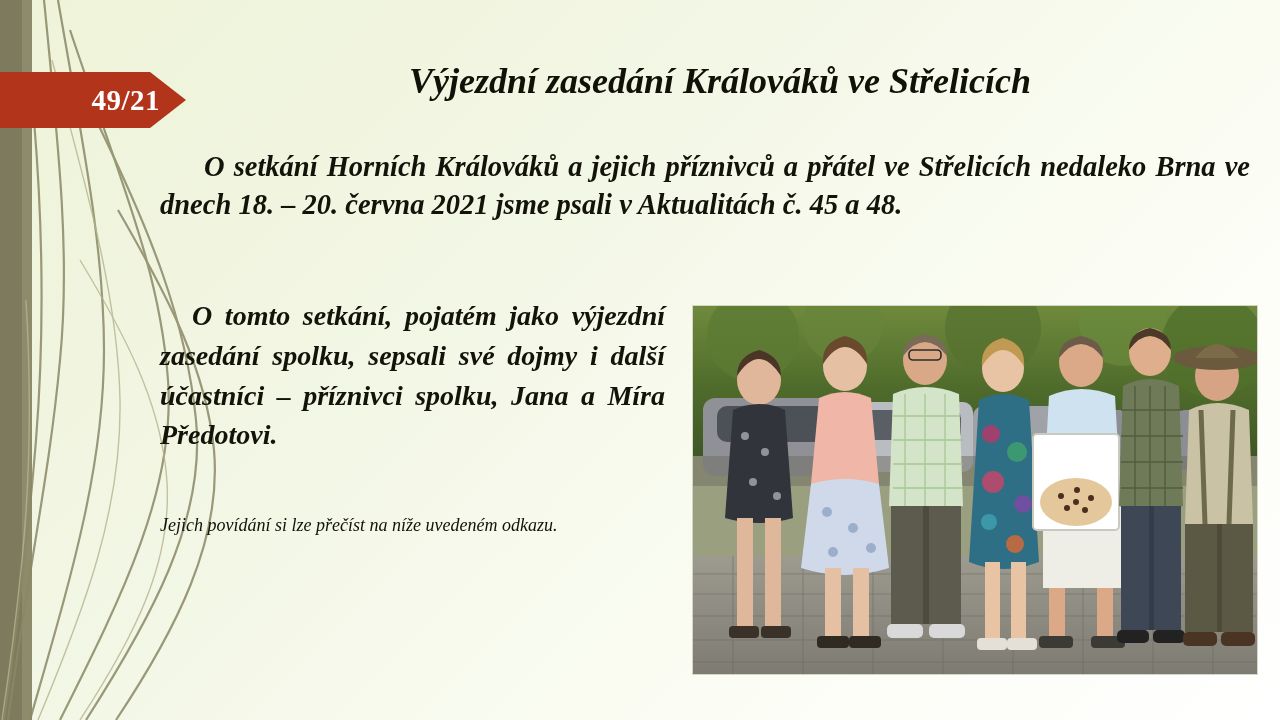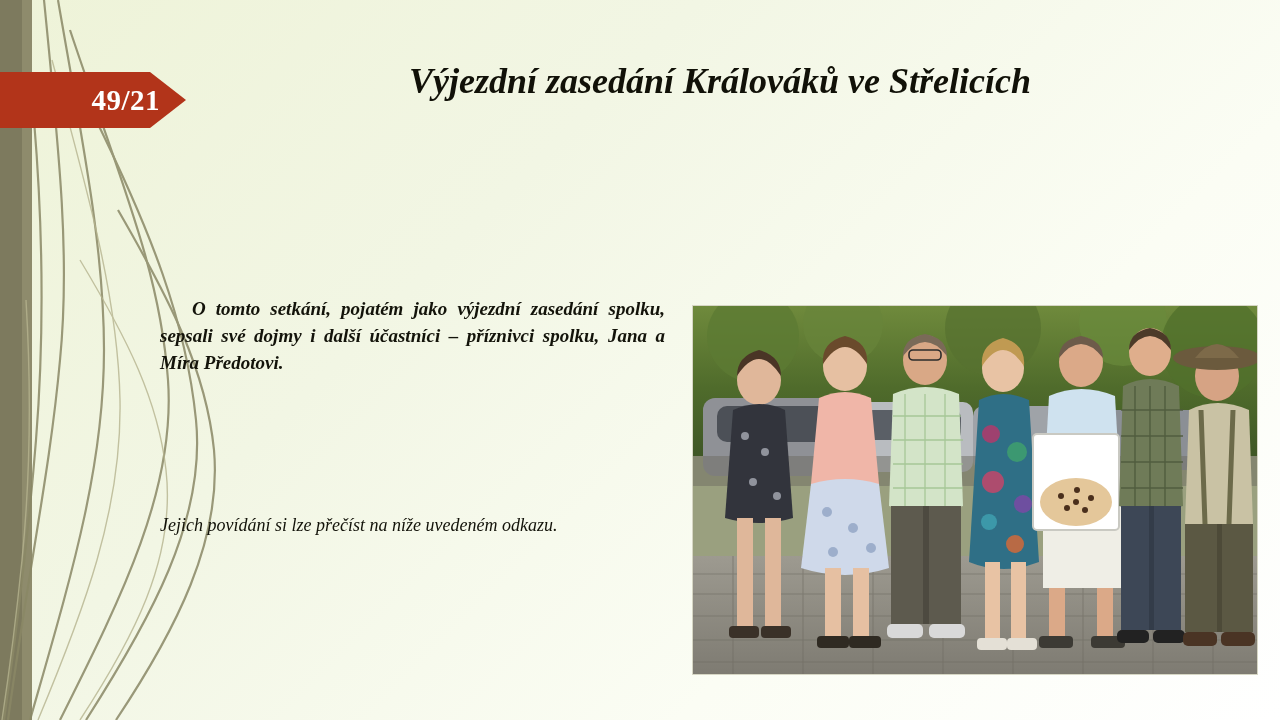--- a/index.html
+++ b/index.html
@@ -111,21 +111,21 @@
     text-align: justify;
     line-height: 1.33;
     text-indent: 44px;
   }
 
   .para-left-1 {
     position: absolute;
     left: 160px;
     top: 296px;
     width: 505px;
-    font-size: 19px;
+    font-size: 28px;
     font-weight: bold;
     font-style: italic;
     color: #13130a;
     text-align: justify;
     line-height: 1.42;
     text-indent: 32px;
   }
 
   .para-left-2 {
     position: absolute;
@@ -191,20 +191,21 @@
   <div class="ribbon">
     <svg width="190" height="56" viewBox="0 0 190 56">
       <path d="M0 0 H150 L186 28 L150 56 H0 Z" fill="#b2341a"></path>
     </svg>
     <div class="ribbon-label">49/21</div>
   </div>
 
 
   <div class="title">Výjezdní zasedání Králováků ve Střelicích</div>
 
+  <div class="para-top">O setkání Horních Králováků a jejich příznivců a přátel ve Střelicích nedaleko Brna ve dnech 18. – 20. června 2021 jsme psali v Aktualitách č. 45 a 48.</div>
 
   <div class="para-left-1">O tomto setkání, pojatém jako výjezdní zasedání spolku, sepsali své dojmy i další účastníci – příznivci spolku, Jana a Míra Předotovi.</div>
   <div class="para-left-2">Jejich povídání si lze přečíst na níže uvedeném odkazu.</div>
 
 
   <div class="photo" title="">
     <svg width="564" height="368" viewBox="0 0 564 368">
       <defs>
         <linearGradient id="skyTrees" x1="0" y1="0" x2="0" y2="1">
           <stop offset="0%" stop-color="#6f8a3c"></stop>

